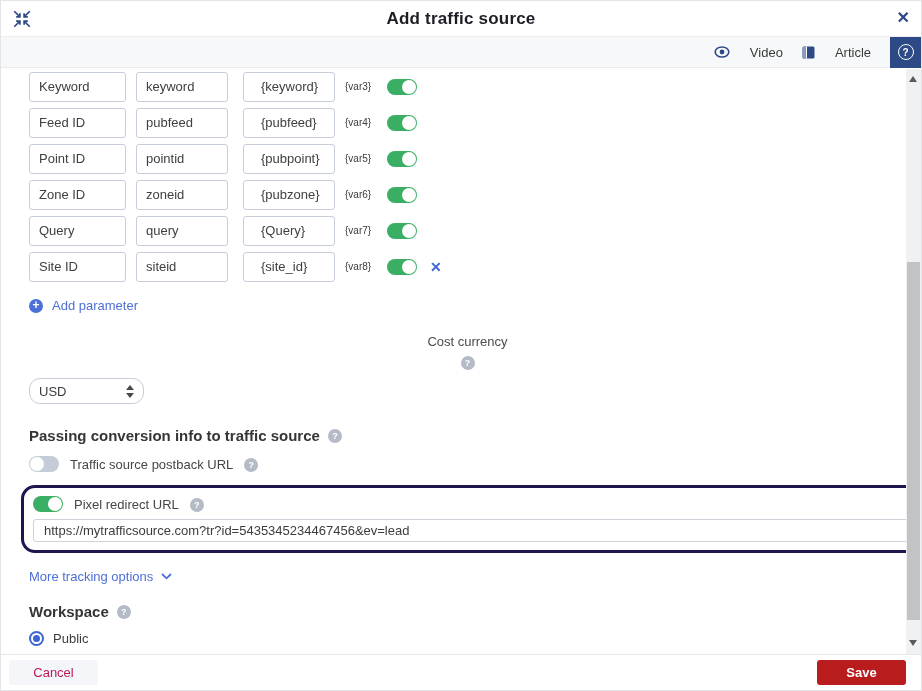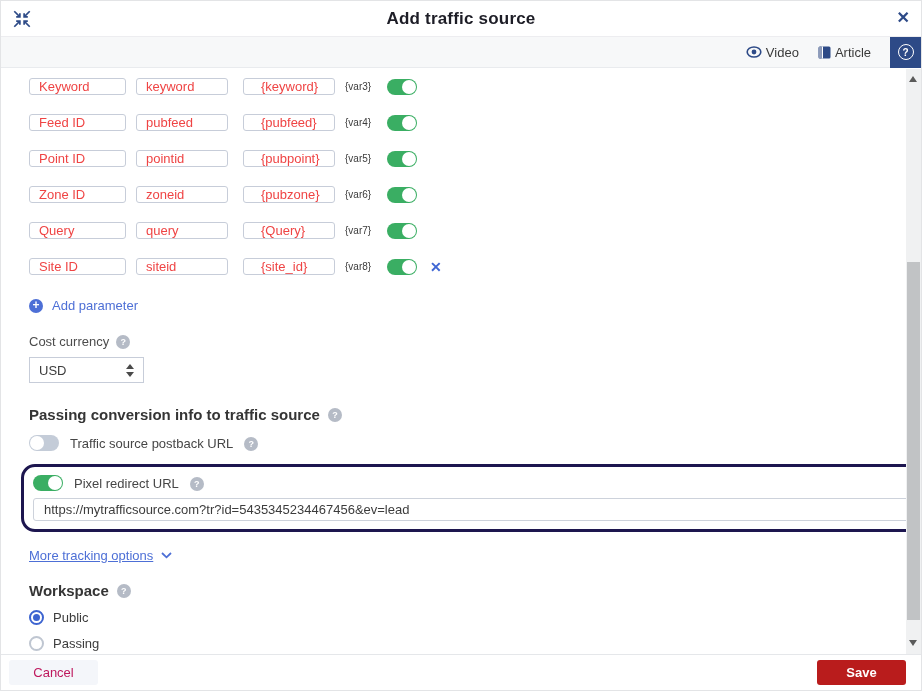--- a/index.html
+++ b/index.html
@@ -12,53 +12,53 @@
   
   .titlebar { height:36px; background:#fff; border-bottom:1px solid #ededf0;
     display:flex; align-items:center; justify-content:center; position:relative; }
   .collapse-btn { position:absolute; left:12px; top:9px; width:18px; height:18px; cursor:pointer; }
   .modal-title { font-size:17px; font-weight:bold; color:#1d1d26; letter-spacing:.2px; }
   .close-btn { position:absolute; right:11px; top:7px; color:#2d4a87; font-size:16px;
     font-weight:bold; cursor:pointer; line-height:20px; }
   
   .helpbar { height:31px; background:#f7f8f9; border-bottom:1px solid #e9ebee;
     display:flex; align-items:center; justify-content:flex-end; }
-  .help-link { display:flex; align-items:center; gap:4px; font-size:13px; color:#3a3a3a;
+  .help-link { display:flex; align-items:center; gap:20px; font-size:13px; color:#3a3a3a;
     margin-right:19px; cursor:pointer; }
   .help-square { width:31px; height:31px; background:#2d4a87; display:flex;
     align-items:center; justify-content:center; cursor:pointer; }
   .qmark-white { width:16px; height:16px; border:1.5px solid #fff; border-radius:50%;
     color:#fff; font-size:10px; font-weight:bold; display:flex; align-items:center; justify-content:center; }
   
   .content { position:absolute; top:68px; left:0; right:15px; bottom:36px;
     background:#fff; padding:5px 0 0 28px; overflow:hidden; }
   .param-row { display:flex; align-items:center; height:25px; margin-bottom:11px; }
-  .pinput { height:17px; border:1px solid #c7cdd9; border-radius:3px;
-    font:13px "Liberation Sans",sans-serif; color:#ef4444; padding:0 9px; background:#fff; outline:none; }
+  .pinput { height:30px; border:1px solid #c7cdd9; border-radius:3px;
+    font:13px "Liberation Sans",sans-serif; color:#404040; padding:0 9px; background:#fff; outline:none; }
   .pinput.c1 { width:97px; margin-right:10px; }
   .pinput.c2 { width:92px; margin-right:15px; }
   .pinput.c3 { width:92px;padding-left:17px; }
   .var-label { font-size:10px; color:#3c3c3c; margin-left:10px; width:38px; }
   .toggle { width:30px; height:16px; border-radius:8px; position:relative;
     display:inline-block; margin-left:4px; cursor:pointer; flex:none; }
   .toggle.on  { background:#3aae63; }
   .toggle.off { background:#c4ccd8; }
   .knob { width:14px; height:14px; border-radius:50%; background:#fff; position:absolute; top:1px; }
   .toggle.on .knob  { right:1px; }
   .toggle.off .knob { left:1px; }
   .remove-x { color:#3f66d4; font-size:14px; margin-left:13px; cursor:pointer; font-weight:bold; }
   .add-param { display:inline-flex; align-items:center; gap:9px; margin-top:8px;
     color:#4d6fd6; font-size:13px; cursor:pointer; }
   .plus-circle { width:14px; height:14px; border-radius:50%; background:#4d6fd6; color:#fff;
     font-size:12px; line-height:13px; text-align:center; font-weight:bold; }
-  .field-label { display:flex; align-items:center; gap:7px; font-size:13px; color:#4c4c4c; margin-top:21px; }
+  .field-label { display:flex; align-items:center; gap:7px; font-size:13px; color:#4c4c4c; margin-top:21px;flex-direction:column; }
   .qmark-gray { width:14px; height:14px; border-radius:50%; background:#b5bbc6; color:#fff;
     font-size:9px; font-weight:bold; display:inline-flex; align-items:center; justify-content:center;
     cursor:pointer; flex:none; }
-  .select { margin-top:8px; width:115px; height:26px; border:1px solid #c7cdd9; border-radius:0;
+  .select { margin-top:8px; width:115px; height:26px; border:1px solid #c7cdd9; border-radius:11px;
     display:flex; align-items:center; justify-content:space-between; padding:0 9px;
     font-size:13px; color:#3c3c3c; cursor:pointer; background:#fff; }
   .spinner { display:flex; flex-direction:column; gap:3px; align-items:center; }
   .spinner i { display:block; width:0; height:0; border-left:4px solid transparent; border-right:4px solid transparent; }
   .spin-up   { border-bottom:5px solid #4a4a4a; }
   .spin-down { border-top:5px solid #4a4a4a; }
   .section-heading { font-size:15px; font-weight:bold; color:#353535; margin-top:23px;
     display:flex; align-items:center; gap:8px; }
   .toggle-row { display:flex; align-items:flex-end; gap:11px; margin-top:12px; font-size:13px; color:#464646; }
   .toggle-row .toggle { margin-left:0; }
@@ -69,21 +69,21 @@
     border-radius:3px; font:13px "Liberation Sans",sans-serif; color:#3c3c3c; padding:0 10px; outline:none; }
   .link-row { display:inline-flex; align-items:center; gap:8px; margin-top:16px;
     font-size:13px; color:#4d6fd6; cursor:pointer; }
   .radio-row { display:flex; align-items:center; gap:9px; margin-top:11px; font-size:13px;
     color:#3c3c3c; cursor:pointer; }
   .radio { width:15px; height:15px; border-radius:50%; position:relative; flex:none; }
   .radio.checked { border:2px solid #3d64d0; }
   .radio.checked::after { content:""; position:absolute; left:2px; top:2px; right:2px; bottom:2px;
     background:#3d64d0; border-radius:50%; }
   .radio.unchecked { border:2px solid #bfc6d1; }
-  .block { display:block;text-decoration:underline; }
+  .block { display:block; }
   
   .scrollbar { position:absolute; top:68px; right:0; width:15px; bottom:36px; background:#f0f1f2; }
   .sb-arrow { position:absolute; left:3px; width:0; height:0;
     border-left:4.5px solid transparent; border-right:4.5px solid transparent; cursor:pointer; }
   .sb-up   { top:7px;   border-bottom:6px solid #5a5a5a; }
   .sb-down { bottom:8px; border-top:6px solid #5a5a5a; }
   .sb-thumb { position:absolute; top:193px; left:1px; width:13px; height:358px;
     background:#c1c3c5; cursor:pointer; }
   
   .footer { position:absolute; left:0; right:0; bottom:0; height:36px; background:#fff;

